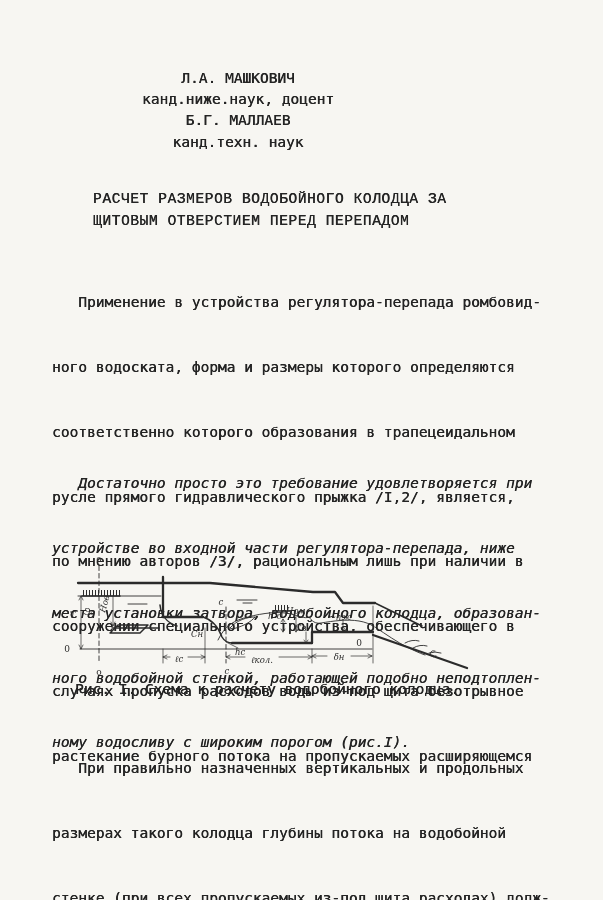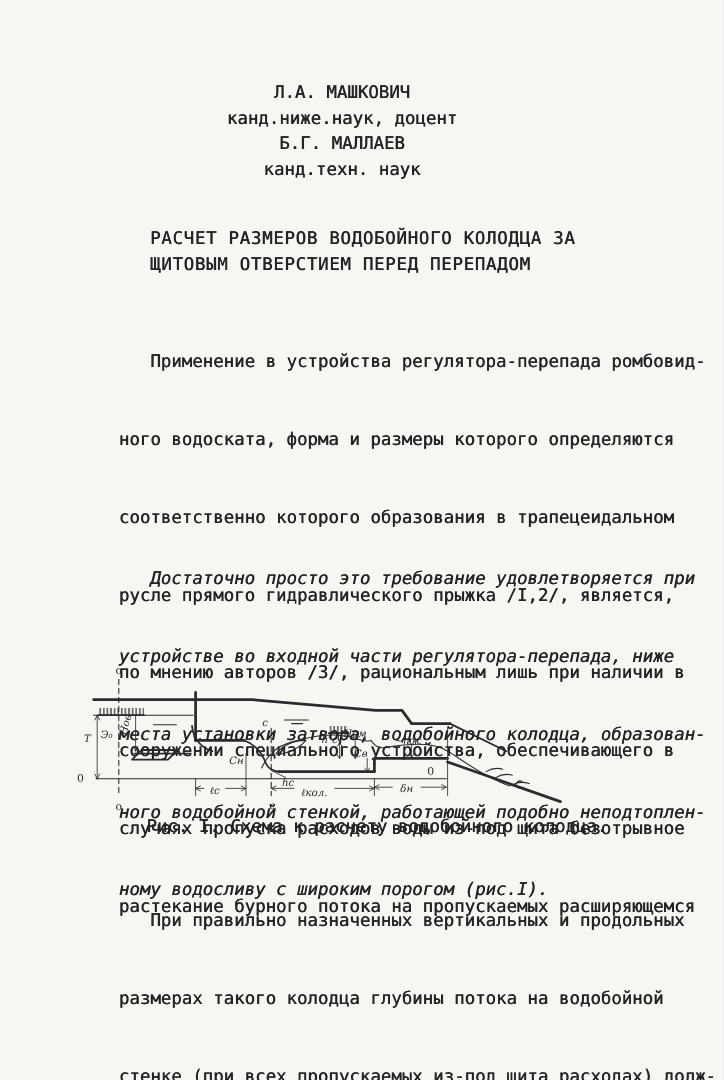--- a/index.html
+++ b/index.html
@@ -3,28 +3,28 @@
 <meta charset="utf-8">
 <style>
   html,body { margin:0; padding:0; background:#e8e8e8; }
   .page {
     position:relative; width:603px; height:900px; margin:0 auto;
     background:#f7f6f2; overflow:hidden;
     font-family:"DejaVu Sans Mono", "Liberation Mono", monospace;
     color:#242424;
   }
   .page * { box-sizing:border-box; }
-  .txt { text-shadow:0.35px 0 0 currentColor;margin-left:47px; }
+  .txt { text-shadow:0.35px 0 0 currentColor; }
   .authors {
     position:absolute; top:68px; left:60px; width:356px;
     text-align:center; font-size:14.5px; line-height:21.2px;
   }
   .title {
-    position:absolute; top:189px; left:78px;
-    font-size:14.5px; line-height:21.5px; letter-spacing:0.6px;
+    position:absolute; top:189px; left:93px;
+    font-size:14.5px; line-height:21.5px; letter-spacing:0.6px;font-family:Liberation Mono, monospace;
   }
   .para {
     position:absolute; left:52px; width:520px;
     font-size:14.5px; line-height:21.6px; white-space:pre;
   }
   #para1 { top:249px; }
   #para2 { top:430px;font-style:italic; }
   #para3 { top:715px; }
   .caption {
     position:absolute; top:679px; left:75px;

